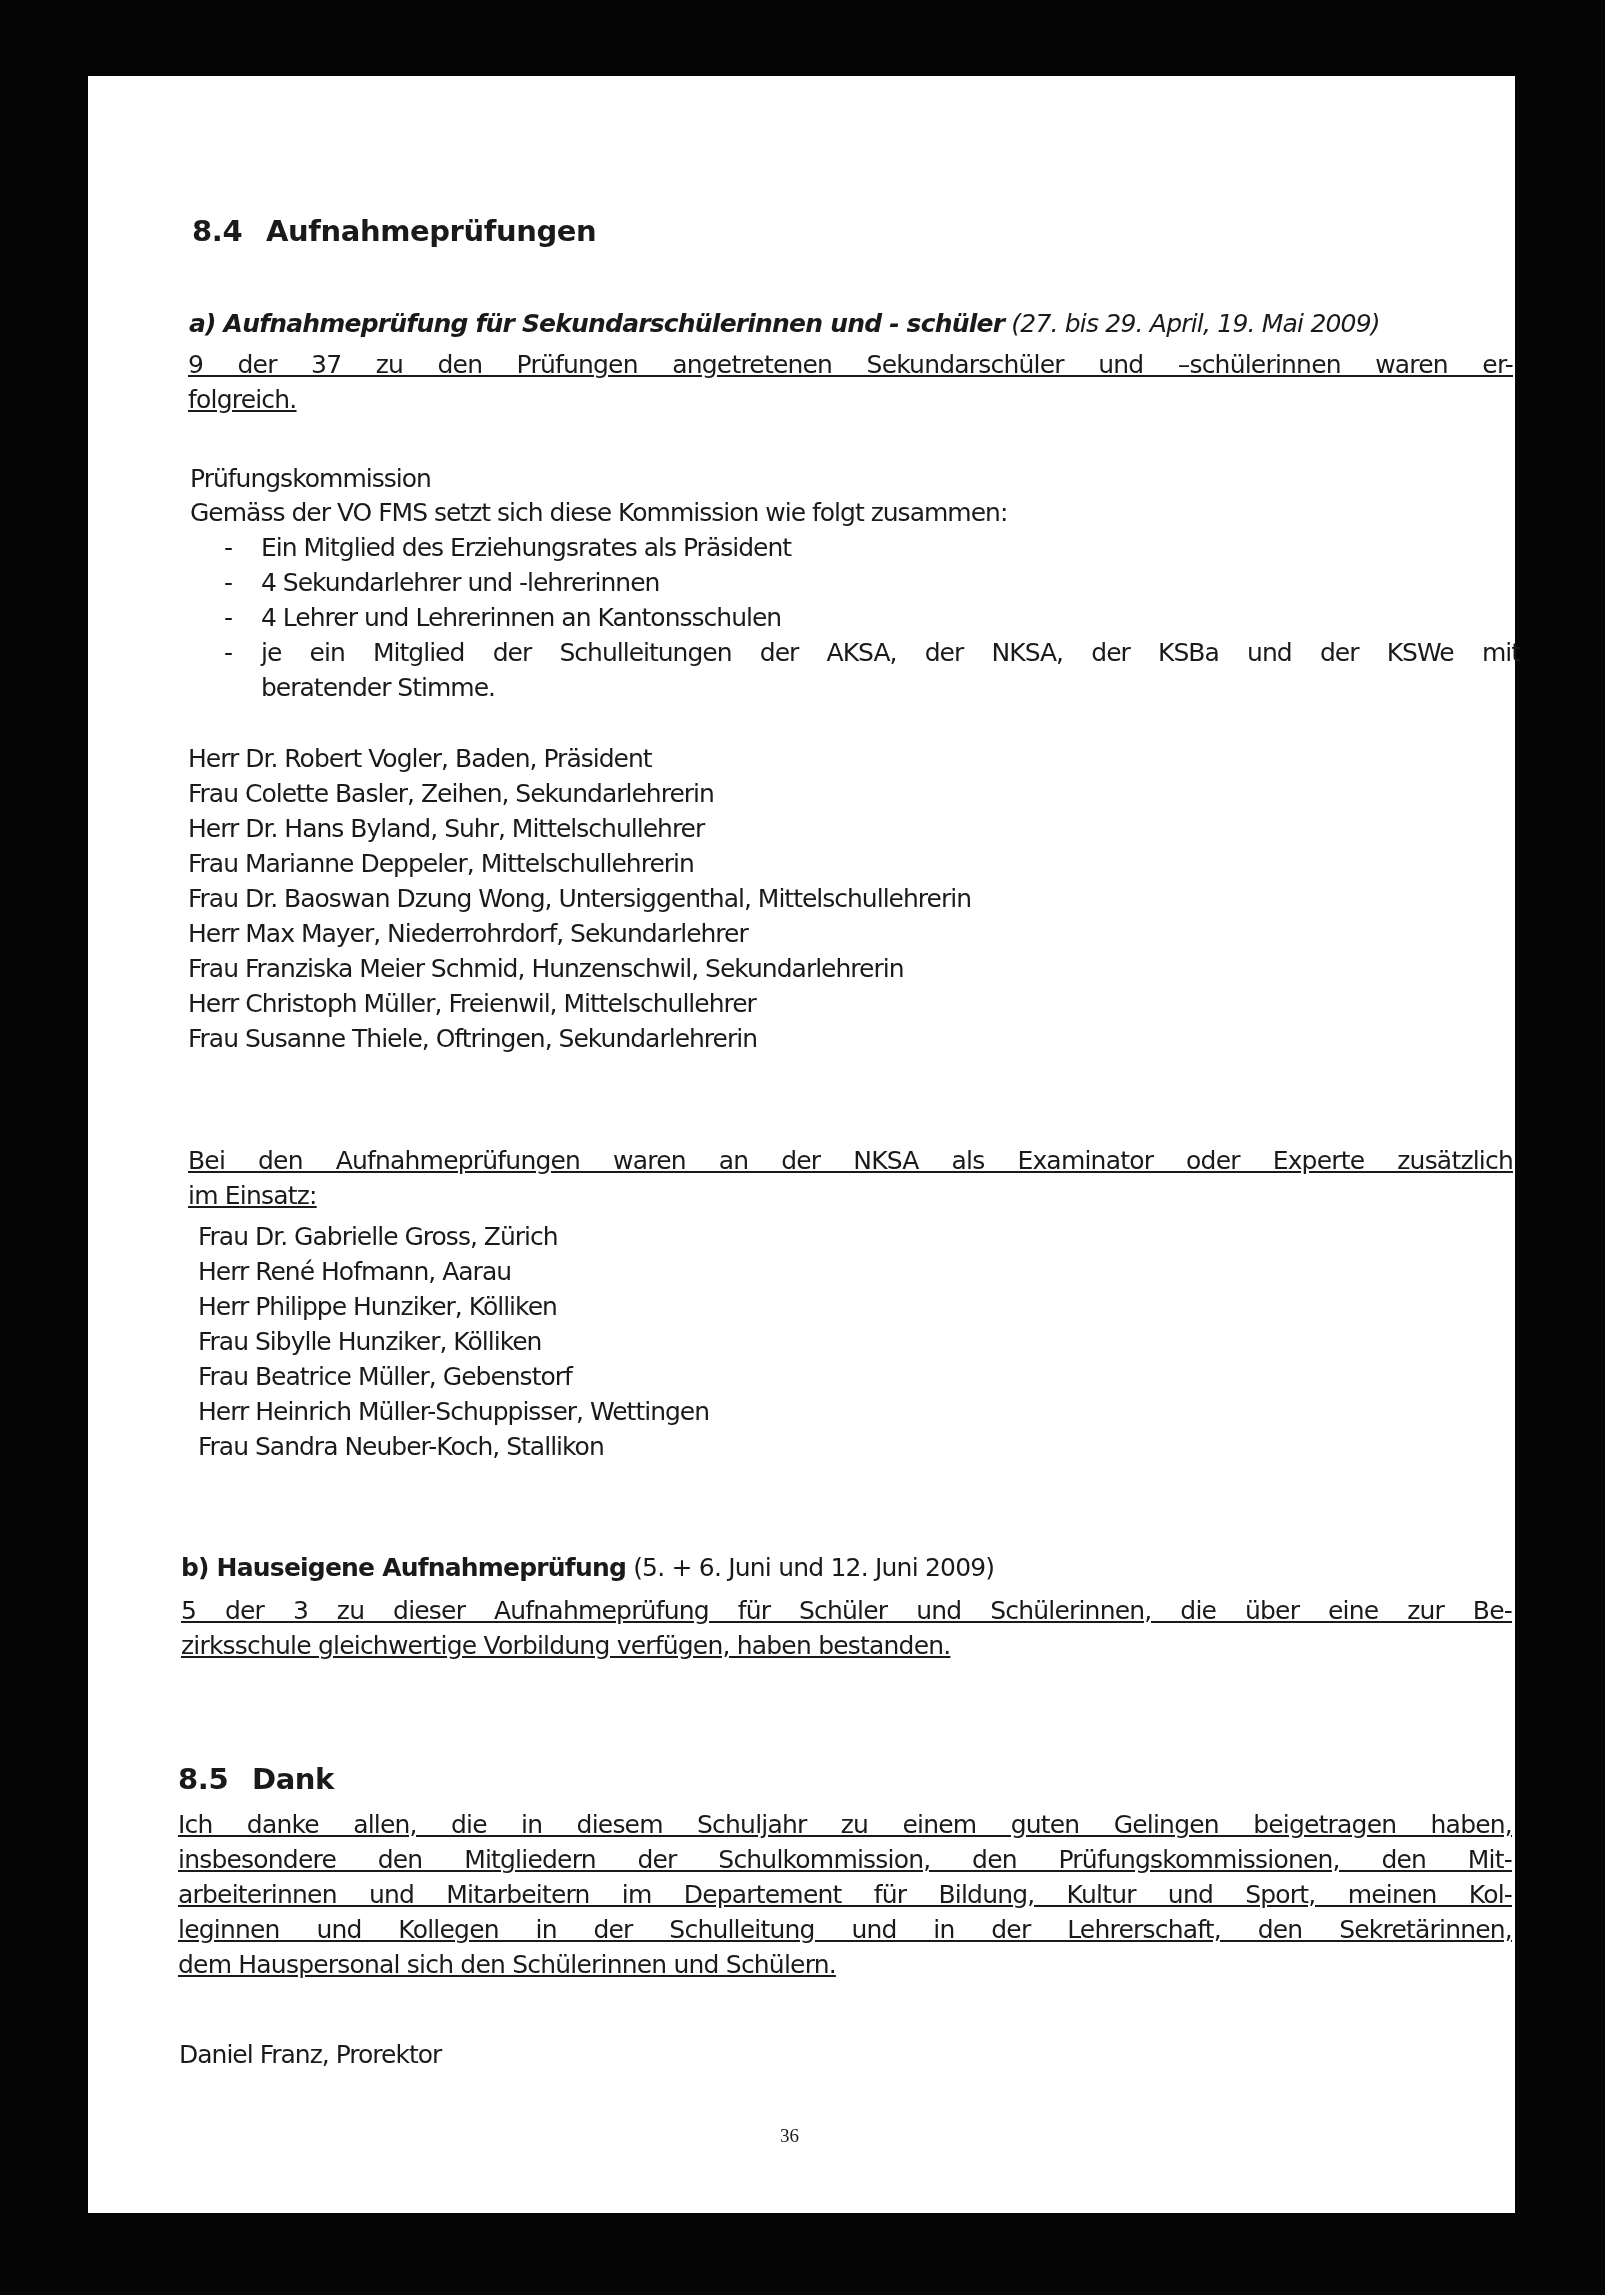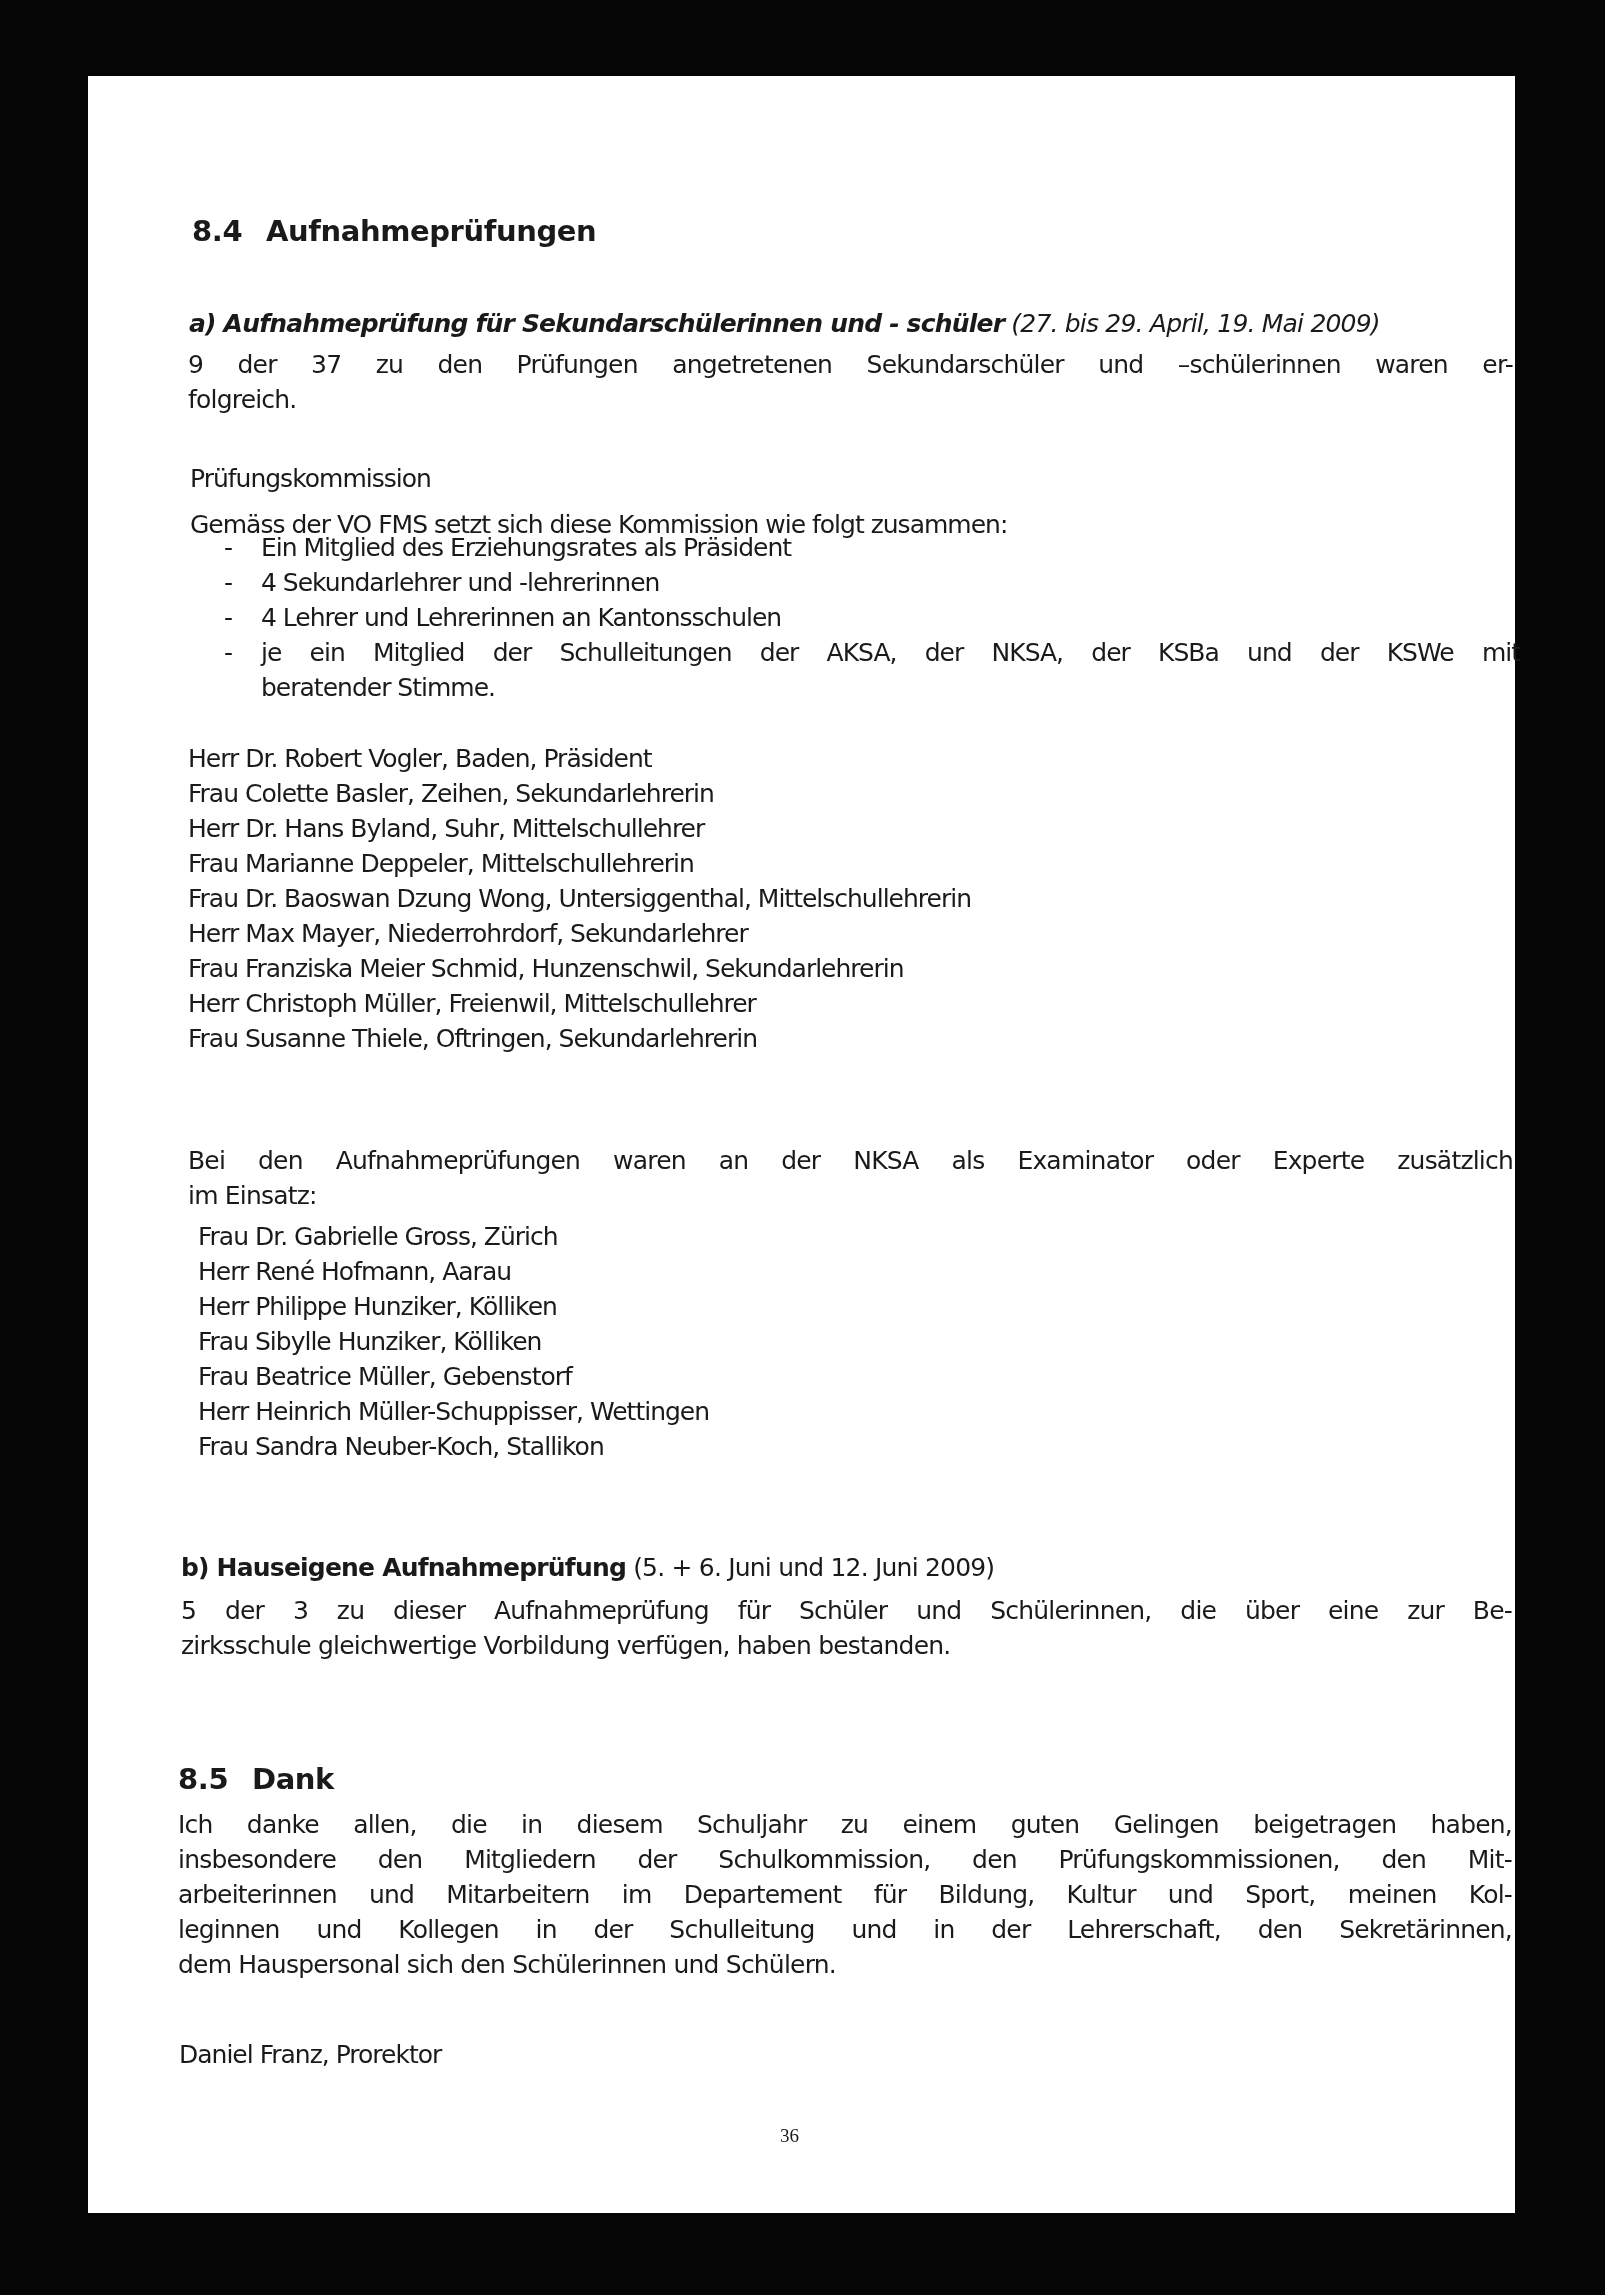--- a/index.html
+++ b/index.html
@@ -21,21 +21,21 @@
   .h1 {
     font-weight: bold; font-size: 29px; letter-spacing: -0.4px;
   }
   .h1 .num { display: inline-block; width: 74px; }
   .sub { font-size: 25px; letter-spacing: -0.8px; }
   .sub b { font-weight: bold; }
   .body { font-size: 25px; letter-spacing: -1px; line-height: 35px; }
   .just {
     position: absolute; left: 100px; width: 1325px;
     font-size: 25px; line-height: 35px; letter-spacing: -0.8px;
-    text-align: justify; text-align-last: left;
+    text-align: justify; text-align-last: left; text-decoration: underline;
   }
   .just .line { display: block; text-align: justify; text-align-last: justify; white-space: nowrap; }
   .just .line.last { text-align-last: left; }
   .bullets { position: absolute; left: 100px; top: 447px; width: 1333px; font-size: 25px; letter-spacing: -1px; line-height: 35px; }
   .bullet { position: relative; padding-left: 73px; }
   .bullet .dash { position: absolute; left: 36px; top: 0; }
   .bullet .bt { display: block; }
   .list { position: absolute; left: 100px; font-size: 25px; letter-spacing: -1px; line-height: 35px; }
   .list div { white-space: nowrap; }
   .pagenum { font-size: 19px; font-family: "Liberation Serif", serif; }
@@ -52,21 +52,21 @@
   <div class="abs sub" style="left:101px; top:233px;font-style:italic;">
     <b>a) Aufnahmeprüfung für Sekundarschülerinnen und - schüler</b><span> (27. bis 29. April, 19. Mai 2009)</span>
   </div>
 
   <div class="just" style="top:271px;">
     <span class="line">9 der 37 zu den Prüfungen angetretenen Sekundarschüler und –schülerinnen waren er-</span>
     <span class="line last">folgreich.</span>
   </div>
 
   <div class="abs body" style="left:102px; top:385px;">Prüfungskommission</div>
-  <div class="abs body" style="left:102px; top:419px;margin-top:12px;">Gemäss der VO FMS setzt sich diese Kommission wie folgt zusammen:</div>
+  <div class="abs body" style="left:102px; top:419px;">Gemäss der VO FMS setzt sich diese Kommission wie folgt zusammen:</div>
 
   <div class="bullets" style="top:454px;">
     <div class="bullet">
       <span class="dash">-</span>
       <span class="bt">Ein Mitglied des Erziehungsrates als Präsident</span>
     </div>
     <div class="bullet">
       <span class="dash">-</span>
       <span class="bt">4 Sekundarlehrer und -lehrerinnen</span>
     </div>

